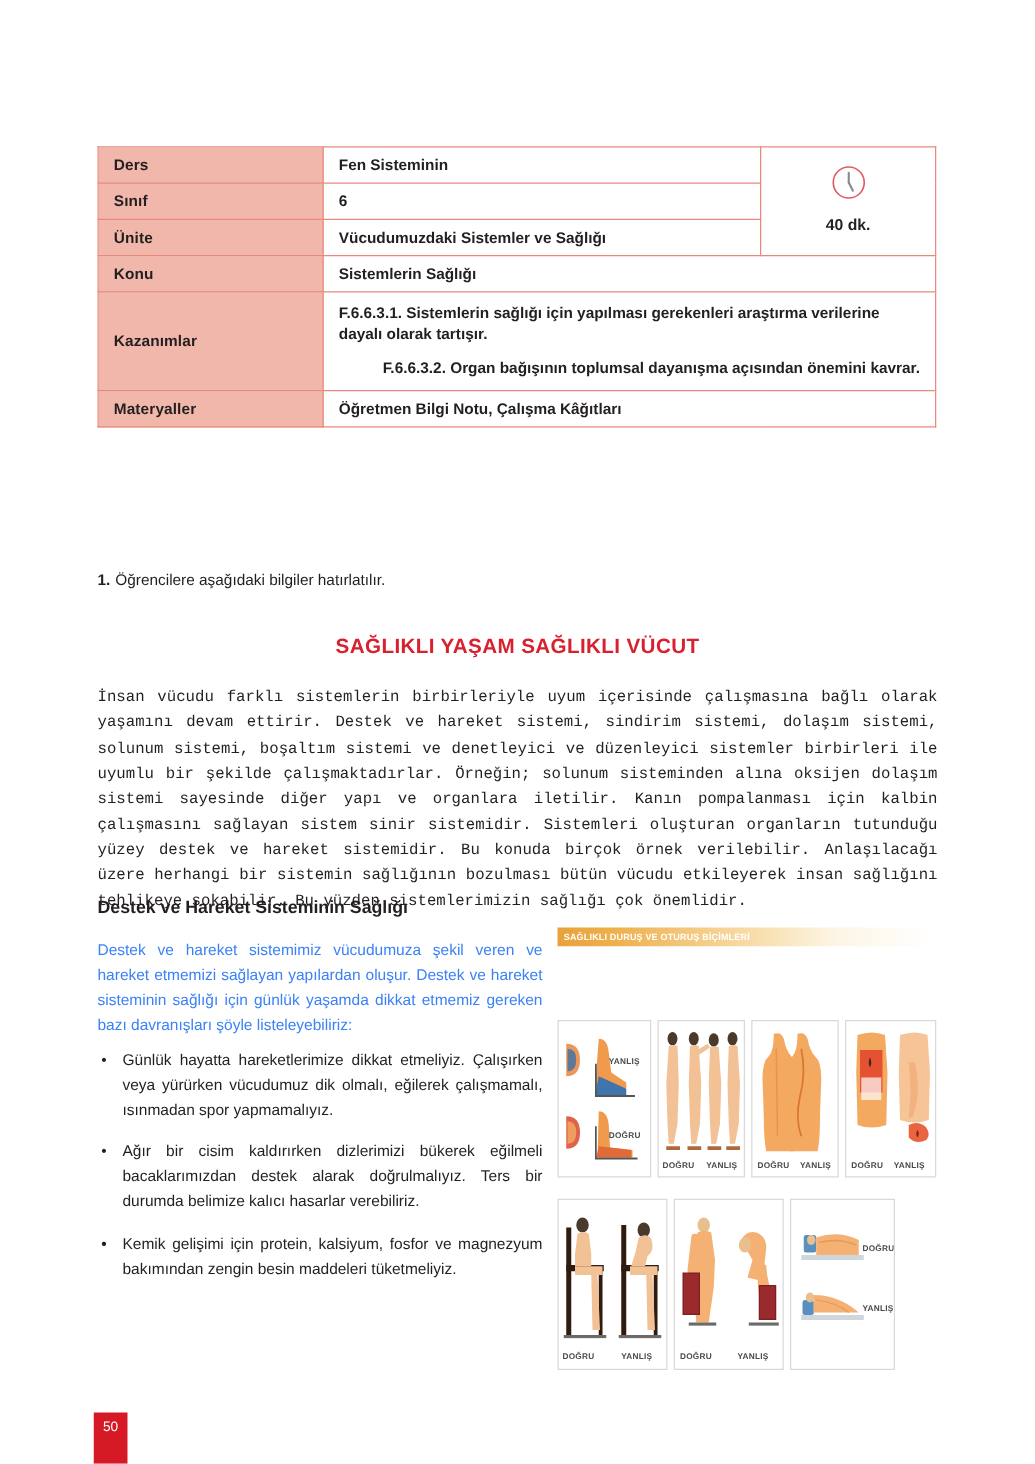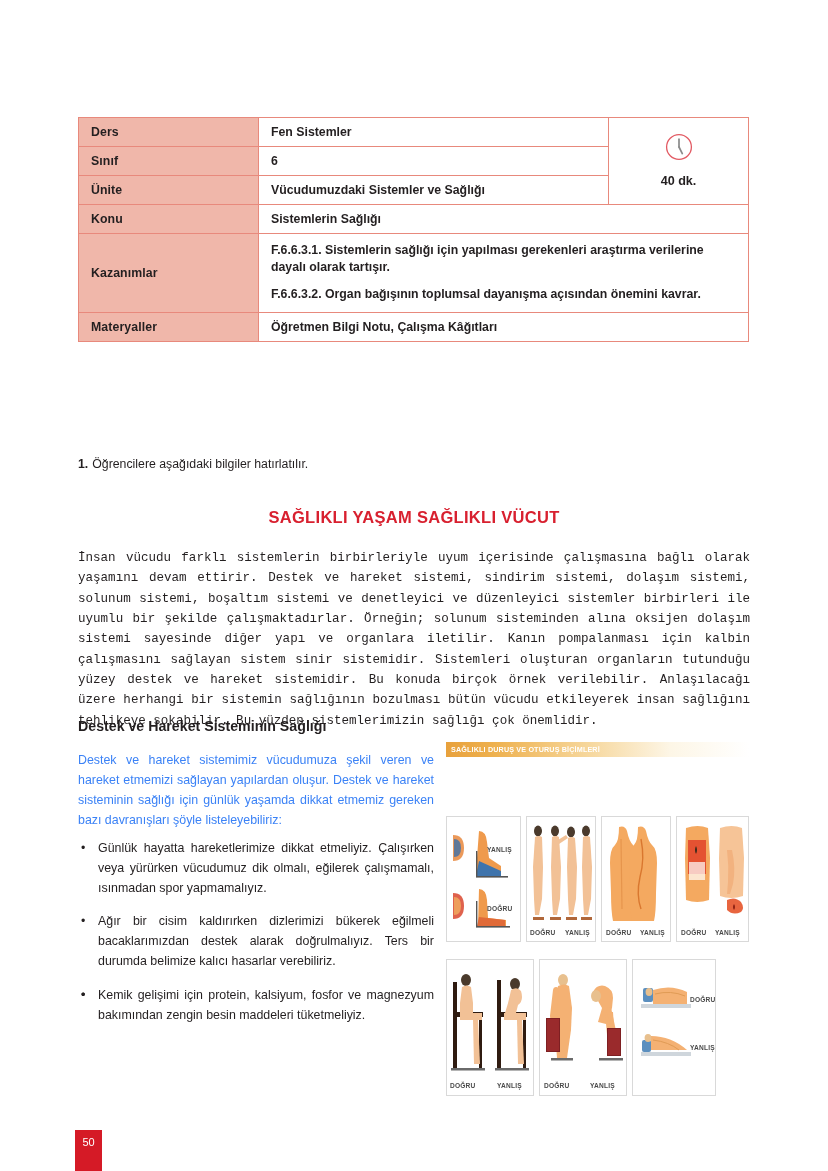--- a/index.html
+++ b/index.html
@@ -55,21 +55,21 @@
     padding: 7px 12px !important;
     font-size: 12.3px;
     font-weight: bold;
     color: #231f20;
   }
   .val-cell.kaz {
     padding: 8px 12px 9px 12px !important;
     line-height: 1.42;
   }
   .kaz-line { margin: 0; }
-  .kaz-line + .kaz-line { margin-top: 9px; }
+  .kaz-line + .kaz-line { margin-top: 9px; text-align: right; }
 
   .clock-cell {
     width: 131px;
     background: #ffffff;
     text-align: center;
     padding: 6px 4px 8px 4px !important;
   }
   .clock-icon {
     display: block;
     margin: 0 auto 5px auto;
@@ -255,21 +255,21 @@
 </head>
 <body>
 
 <div class="page">
 
   <div class="info-table-wrap">
     <table class="info-table">
       <tbody>
           <tr>
         <td class="lbl-cell">Ders</td>
-        <td class="val-cell">Fen Sistemler</td>
+        <td class="val-cell">Fen Sisteminin</td>
         <td class="clock-cell" rowspan="3">
           <span class="clock-icon">
             <svg width="30" height="30" viewBox="0 0 30 30">
               <circle cx="15" cy="15" r="12.4" fill="none" stroke="#e25a63" stroke-width="1.3"></circle>
               <line x1="15" y1="15" x2="15" y2="7.2" stroke="#8a8a8a" stroke-width="1.7" stroke-linecap="round"></line>
               <line x1="15" y1="15" x2="18.3" y2="21.6" stroke="#8a8a8a" stroke-width="1.7" stroke-linecap="round"></line>
             </svg>
           </span>
           <span class="clock-label">40 dk.</span>
         </td>

